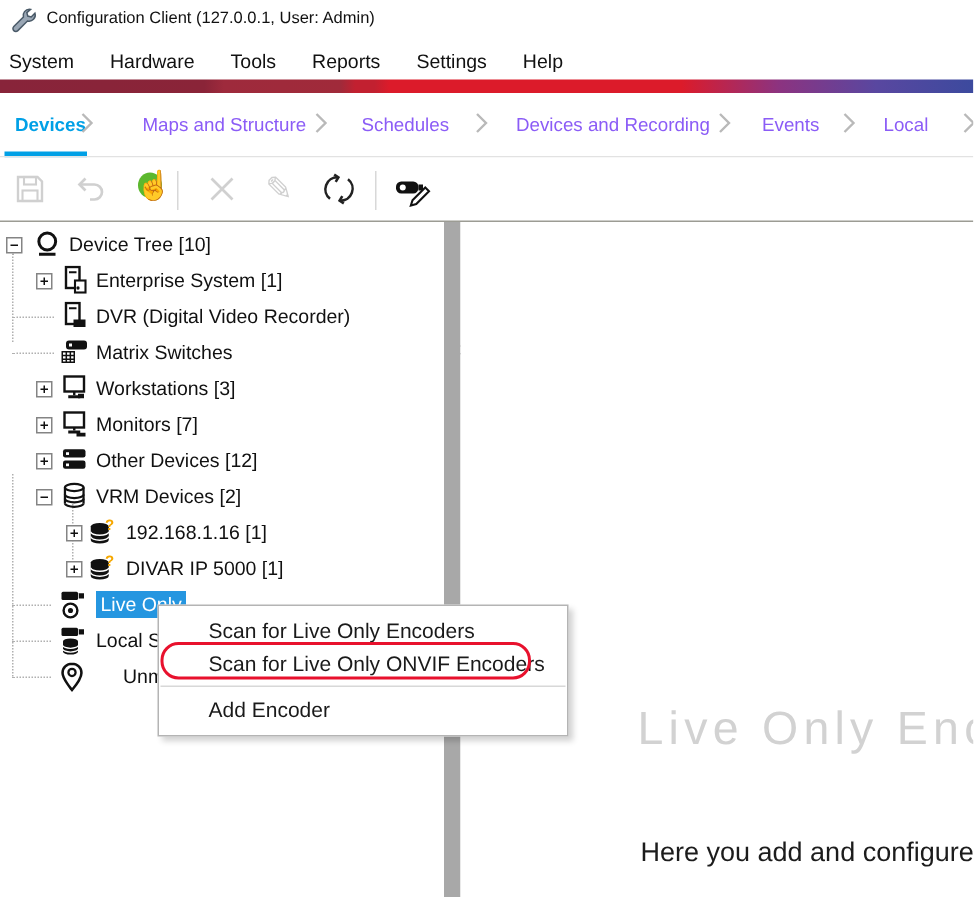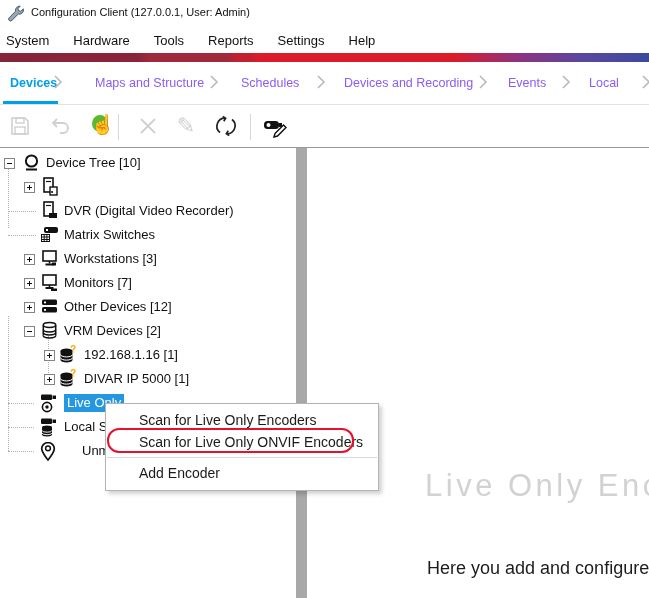--- a/index.html
+++ b/index.html
@@ -206,20 +206,21 @@
         <i class="v"></i>
       </span>
     <span class="ticon" style="left:40px">
       <svg width="19" height="19" viewBox="0 0 19 19">
         <rect x="4" y="1" width="9" height="14" fill="none" stroke="#111" stroke-width="1.6"></rect>
         <line x1="6" y1="4.5" x2="11" y2="4.5" stroke="#111" stroke-width="1.2"></line>
         <rect x="10" y="10" width="7" height="8" fill="#fff" stroke="#111" stroke-width="1.4"></rect>
         <circle cx="12" cy="15" r="1.1" fill="#111"></circle>
       </svg>
     </span>
+    <span class="tlabel" style="left:64px">Enterprise System [1]</span>
   </div>
 
   <div class="trow" style="top:199px">
     <span class="ticon" style="left:40px">
       <svg width="19" height="19" viewBox="0 0 19 19">
         <rect x="4" y="1" width="9" height="14" fill="none" stroke="#111" stroke-width="1.6"></rect>
         <line x1="6" y1="4.5" x2="11" y2="4.5" stroke="#111" stroke-width="1.2"></line>
         <rect x="9" y="12" width="8" height="5" fill="#111"></rect>
       </svg>
     </span>

